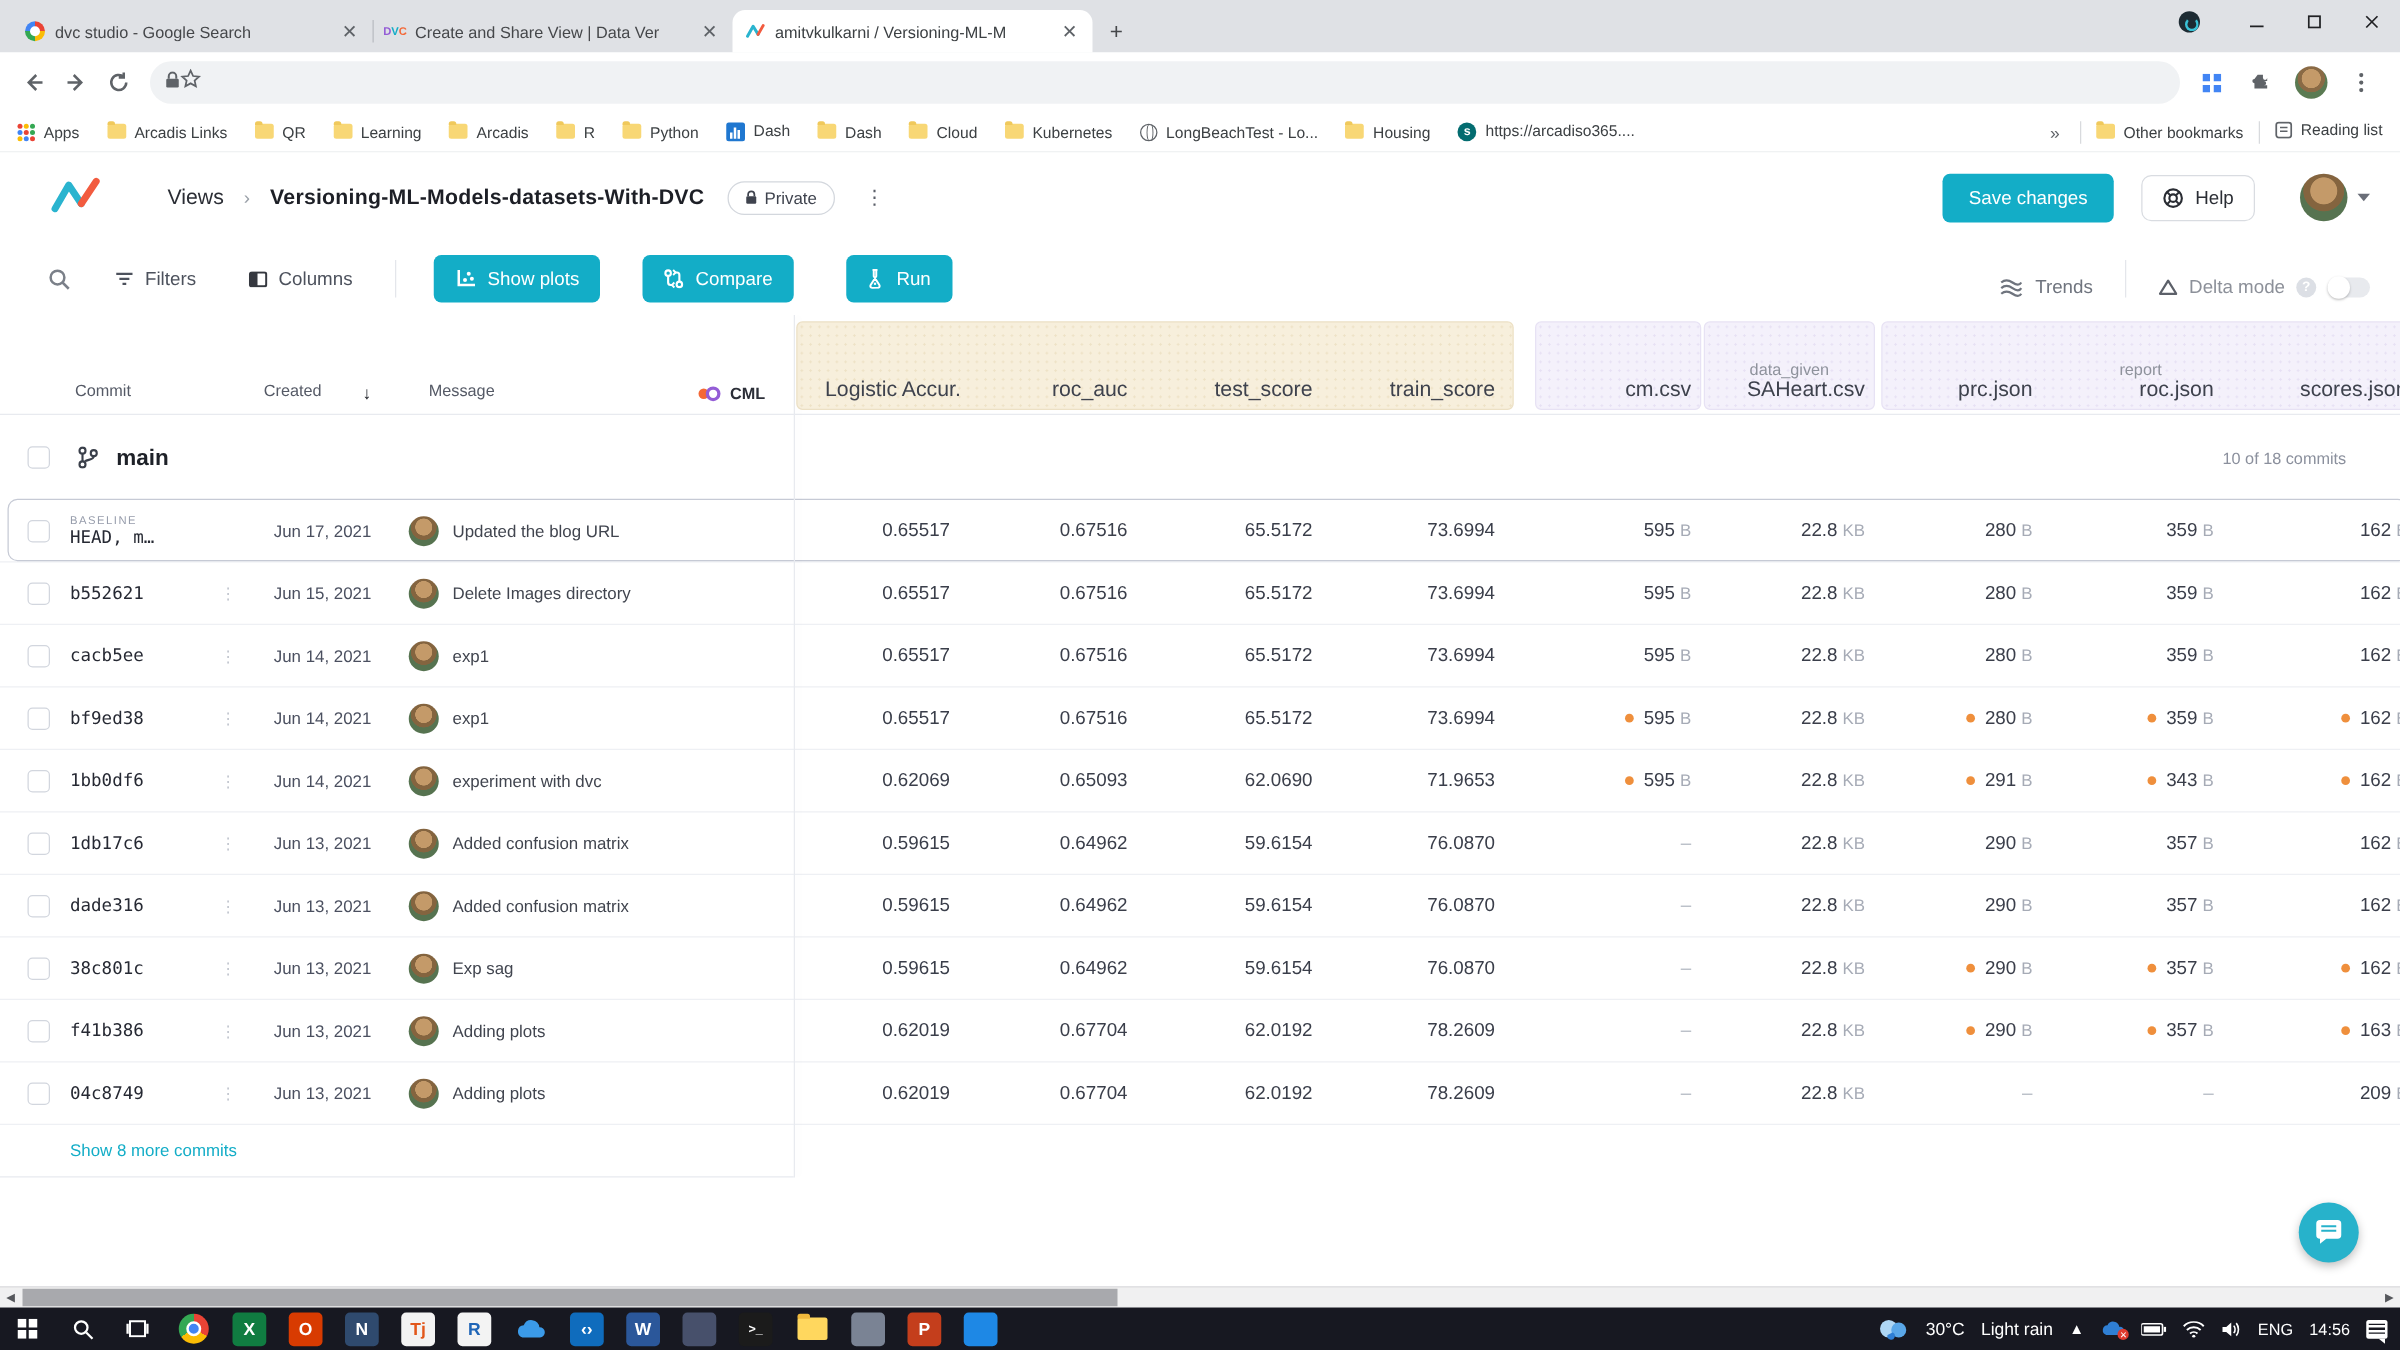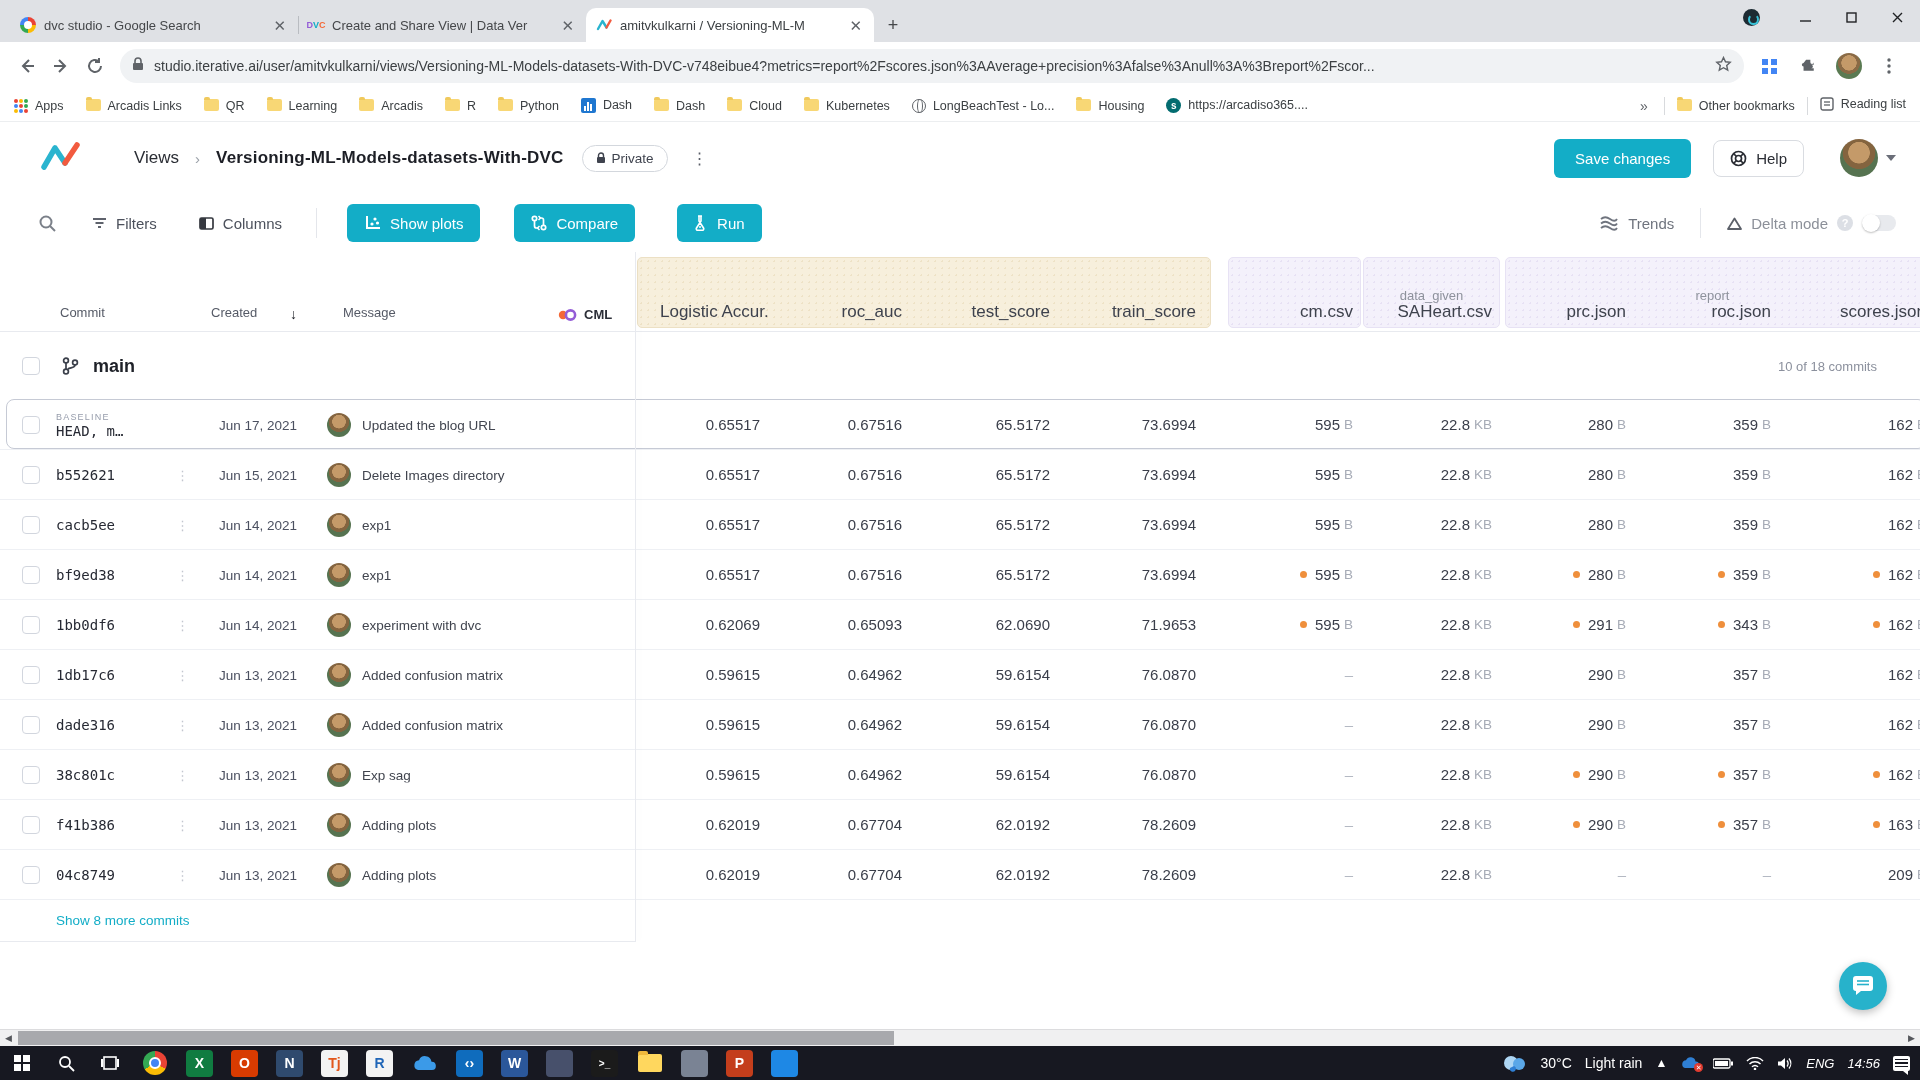--- a/index.html
+++ b/index.html
@@ -69,21 +69,21 @@
     font-size:15px;color:#2a2d34;}
   .avatar-lg{margin-left:36px;width:38px;height:38px;border-radius:50%;
     background:radial-gradient(circle at 50% 36%,#c49a69 0 34%,#84643f 36% 52%,#567350 54%);}
   .caret{margin-left:8px;width:0;height:0;border-left:5px solid transparent;border-right:5px solid transparent;border-top:6px solid #6a6e78;}
 
   .app-toolbar{height:58px;display:flex;align-items:center;padding:0 24px;box-sizing:border-box;}
   .tb-item{display:flex;align-items:center;gap:9px;font-size:15px;color:#4c515c;}
   .tb-div{width:1px;height:30px;background:#e4e6eb;}
   .btn-teal{background:#13adc7;color:#fff;border-radius:6px;height:38px;display:flex;align-items:center;gap:9px;
     padding:0 17px;font-size:15px;}
-  .tb-right{margin-left:auto;display:flex;align-items:center;}
+  .tb-right{margin-left:auto;display:flex;align-items:flex-end;}
   .tb-grey{display:flex;align-items:center;gap:9px;font-size:15px;color:#6f747e;}
   .qmark{width:16px;height:16px;border-radius:50%;background:#dcdfe5;color:#fff;font-size:11px;font-weight:bold;
     display:flex;align-items:center;justify-content:center;}
   .toggle{width:34px;height:16px;border-radius:8px;background:#e8eaee;position:relative;}
   .toggle i{position:absolute;left:0;top:-1px;width:18px;height:18px;border-radius:50%;background:#fff;box-shadow:0 1px 2px rgba(0,0,0,.25);}
 
   
   .thead{position:relative;height:80px;border-bottom:1px solid #e8eaef;}
   .th-left{position:absolute;left:0;top:12px;bottom:0;width:635px;}
   .th-label{position:absolute;bottom:11px;font-size:13px;color:#555a66;}
@@ -139,21 +139,21 @@
   .hs-thumb{position:absolute;left:18px;top:1px;width:876px;height:14px;background:#a8a9ad;}
 
   
   .taskbar{position:absolute;top:1046px;left:0;right:0;height:34px;background:#171821;display:flex;align-items:center;color:#fff;}
   .tk-btn{width:44px;height:34px;display:flex;align-items:center;justify-content:center;flex:none;}
   .tk-apps{display:flex;align-items:center;}
   .tk-app{width:45px;height:34px;display:flex;align-items:center;justify-content:center;flex:none;}
   .appico{width:27px;height:27px;border-radius:4px;display:flex;align-items:center;justify-content:center;
     font-size:14px;font-weight:bold;color:#fff;}
   .tray{margin-left:auto;display:flex;align-items:center;gap:13px;padding-right:10px;font-size:14px;}
-  .tray .small{font-size:13px;font-style:italic;}
+  .tray .small{font-size:13px;}
   .tk-chevron{font-size:12px;color:#fff;}
   .notif{width:17px;height:15px;background:#fff;border-radius:2px;position:relative;display:flex;flex-direction:column;gap:2px;padding:3px 2px;box-sizing:border-box;}
   .notif i{height:1.5px;background:#171821;display:block;}
   .notif::after{content:"";position:absolute;bottom:-4px;right:2px;border-left:5px solid transparent;border-top:4px solid #fff;}
 </style>
 </head>
 <body>
 
 <div class="screen" data-interactable="false">
 
@@ -219,21 +219,20 @@
     <span class="nav-ic" data-interactable="true">
         <svg width="18" height="18">
           <path d="M15 9 a6 6 0 1 1 -2-4.5 M13 1 v4 h-4" stroke="#5f6368" stroke-width="2" fill="none"></path>
         </svg>
       </span>
     <div class="urlbar" data-interactable="true">
       <span data-interactable="false"><svg width="12" height="14">
             <rect x="1" y="6" width="10" height="7" rx="1" fill="#5f6368"></rect>
             <path d="M3 6 V4 a3 3 0 0 1 6 0 V6" stroke="#5f6368" stroke-width="1.6" fill="none"></path>
           </svg></span>
-      <span class="url" style="margin-left:10px" data-interactable="false">studio.iterative.ai/user/amitvkulkarni/views/Versioning-ML-Models-datasets-With-DVC-v748eibue4?metrics=report%2Fscores.json%3AAverage+precision%3Afalse%3Anull%3A%3Breport%2Fscor...</span>
       <span data-interactable="true"><svg width="17" height="17">
             <path d="M8.5 1.5 l2 4.3 4.7.5 -3.5 3.2 1 4.6 -4.2-2.4 -4.2 2.4 1-4.6 -3.5-3.2 4.7-.5z" fill="none" stroke="#5f6368" stroke-width="1.4"></path>
           </svg></span>
     </div>
     <div class="nav-right" data-interactable="false">
       <span class="nav-ic" data-interactable="true">
           <svg width="15" height="15">
             <rect x="0" y="0" width="6" height="6" fill="#4285f4"></rect>
             <rect x="9" y="0" width="6" height="6" fill="#4285f4"></rect>
             <rect x="0" y="9" width="6" height="6" fill="#4285f4"></rect>

